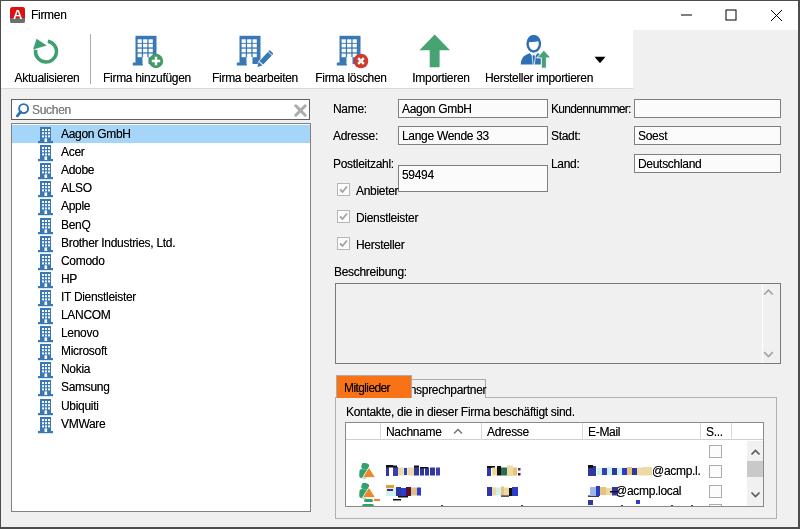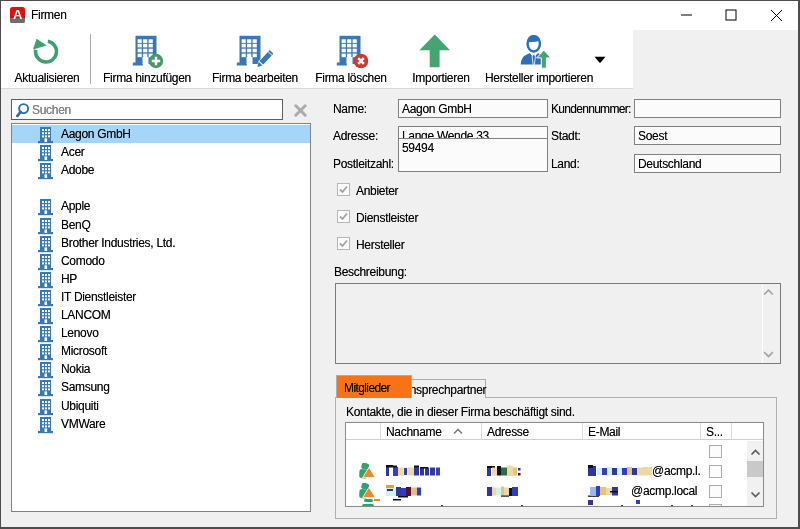--- a/index.html
+++ b/index.html
@@ -85,21 +85,21 @@
     <path d="M 13.4 17.3 L 16.75 21.4 L 20.1 17.3" fill="none" stroke="#fff" stroke-width="1.9"></path>
     <path d="M 15.9 19.6 L 17.6 19.6 L 18.4 21.8 L 17.35 29.6 L 16.15 29.6 L 15.1 21.8 Z" fill="#2e6fb5" stroke="#fff" stroke-width="0.8"></path>
     <path d="M 26.85 15.2 L 34 22.9 H 29.4 V 33.2 H 24.3 V 22.9 H 19.7 Z" fill="#47a371" stroke="#fff" stroke-width="1"></path>
   </svg>
   <div class="tlabel" style="left:538px">Hersteller importieren</div>
   <svg class="abs" style="left:593px;top:26px" width="12" height="8" viewBox="0 0 12 8">
     <path d="M0.5 0.8 H11.5 L6 7.2 Z" fill="#000"></path>
   </svg>
 </div>
 
-<div class="abs" style="left:11px;top:99px;width:272px;height:21px;background:#fff;border:1px solid #5f5f5f;">
+<div class="abs" style="left:11px;top:99px;width:299px;height:21px;background:#fff;border:1px solid #5f5f5f;">
   <svg class="abs" style="left:4px;top:3px" width="15" height="15" viewBox="0 0 15 15">
     <circle cx="7.6" cy="5.6" r="4.5" fill="none" stroke="#2a6fae" stroke-width="1.9"></circle>
     <path d="M4.6 8.9 L1.4 12.9" stroke="#2a6fae" stroke-width="2.7" stroke-linecap="round"></path>
   </svg>
   <div class="abs" style="left:20px;top:3px;color:#838383;">Suchen</div>
   <svg class="abs" style="left:282px;top:4px" width="13" height="13" viewBox="0 0 13 13">
     <path d="M1.8 1.8 L11.2 11.2 M11.2 1.8 L1.8 11.2" stroke="#ababab" stroke-width="3" stroke-linecap="round"></path>
   </svg>
 </div>
 
@@ -114,20 +114,26 @@
       <svg class="bicon" width="15" height="17" viewBox="0 0 15 17">
         <use href="#lb"></use>
       </svg>
       <span class="rowtxt">Acer</span>
     </div>
   <div class="row" style="top:37.2px">
       <svg class="bicon" width="15" height="17" viewBox="0 0 15 17">
         <use href="#lb"></use>
       </svg>
       <span class="rowtxt">Adobe</span>
+    </div>
+  <div class="row" style="top:55.3px">
+      <svg class="bicon" width="15" height="17" viewBox="0 0 15 17">
+        <use href="#lb"></use>
+      </svg>
+      <span class="rowtxt">ALSO</span>
     </div>
   <div class="row" style="top:73.4px">
       <svg class="bicon" width="15" height="17" viewBox="0 0 15 17">
         <use href="#lb"></use>
       </svg>
       <span class="rowtxt">Apple</span>
     </div>
   <div class="row" style="top:91.5px">
       <svg class="bicon" width="15" height="17" viewBox="0 0 15 17">
         <use href="#lb"></use>
@@ -206,21 +212,21 @@
 <div class="input" style="left:398px;top:99px;width:150px;height:19px">Aagon GmbH</div>
 <div class="lbl" style="left:551px;top:102px;letter-spacing:-0.7px">Kundennummer:</div>
 <div class="input" style="left:634px;top:99px;width:147px;height:19px"></div>
 
 <div class="lbl" style="left:333px;top:129px">Adresse:</div>
 <div class="input" style="left:398px;top:126px;width:150px;height:19px">Lange Wende 33</div>
 <div class="lbl" style="left:551px;top:129px">Stadt:</div>
 <div class="input" style="left:634px;top:126px;width:147px;height:19px">Soest</div>
 
 <div class="lbl" style="left:333px;top:157px">Postleitzahl:</div>
-<div class="input" style="left:398px;top:138px;width:150px;height:34px">59494</div>
+<div class="input" style="left:398px;top:165px;width:150px;height:27px">59494</div>
 <div class="lbl" style="left:551px;top:157px">Land:</div>
 <div class="input" style="left:634px;top:154px;width:147px;height:19px">Deutschland</div>
 
 <div class="cb" style="left:337px;top:183px"><svg width="11" height="11" viewBox="0 0 11 11">
       <path d="M2 5.5 L4.5 8 L9 2.5" fill="none" stroke="#a3a3a3" stroke-width="1.8"></path>
     </svg></div>
 <div class="lbl" style="left:356px;top:184px">Anbieter</div>
 <div class="cb" style="left:337px;top:210px"><svg width="11" height="11" viewBox="0 0 11 11">
       <path d="M2 5.5 L4.5 8 L9 2.5" fill="none" stroke="#a3a3a3" stroke-width="1.8"></path>
     </svg></div>
@@ -351,21 +357,21 @@
     <div class="abs" style="left:242px;top:3px;width:112px;overflow:hidden">
       <svg class="abs" style="left:-4px;top:1px" width="36" height="13">
         <rect x="1" y="10.5" width="14" height="1.3" fill="#111"></rect>
         <rect x="6" y="2" width="6" height="9" fill="#9db8e8"></rect>
         <rect x="12" y="1" width="4" height="10" fill="#2c3ec8"></rect>
         <rect x="16" y="2" width="6" height="8" fill="#e8c27a"></rect>
         <rect x="22" y="3" width="6" height="7" fill="#ecd9a4"></rect>
         <rect x="28" y="2" width="6" height="8.5" fill="#32379e"></rect>
           <rect x="26" y="6" width="8" height="1.5" fill="#111"></rect>
       </svg>
-      <span style="margin-left:43px">@acmp.local</span>
+      <span style="margin-left:27px">@acmp.local</span>
     </div>
   </div>
   <div class="cb" style="left:363px;top:62px;border-color:#ababab"></div>
   
   <svg class="abs" style="left:12px;top:76px" width="24" height="9">
     <rect x="6" y="0" width="9" height="3" rx="1.5" fill="#34a06e"></rect>
     <rect x="16" y="0" width="6" height="2" fill="#e8892b"></rect>
     <rect x="4" y="5" width="12" height="4" rx="2" fill="#34a06e"></rect>
   </svg>
   <rect>

